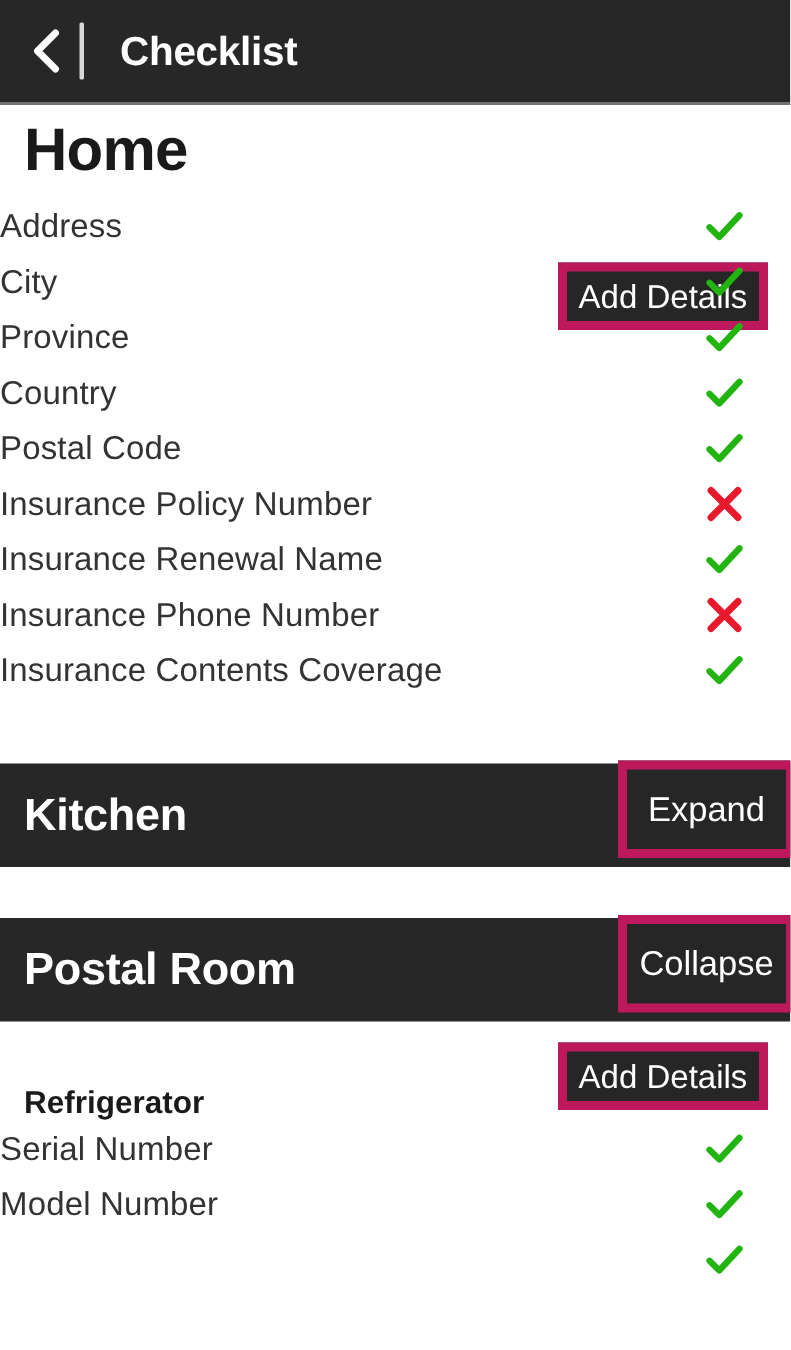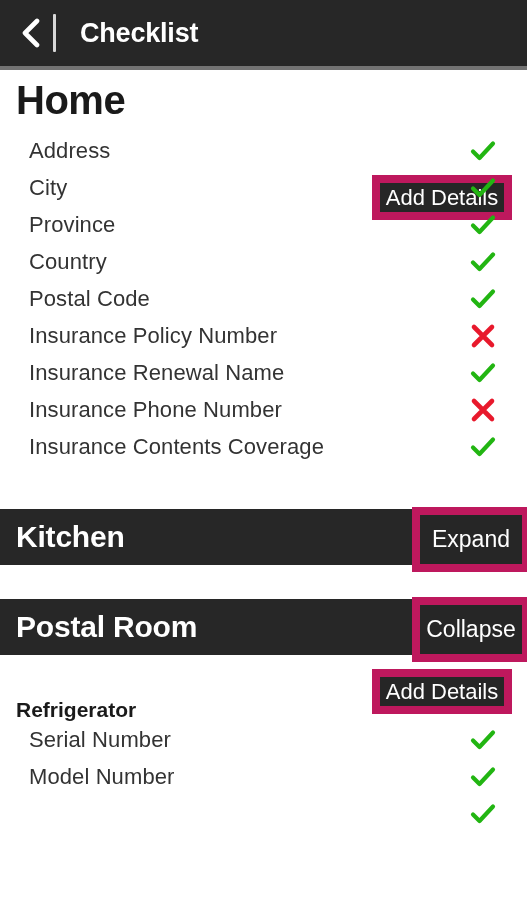--- a/index.html
+++ b/index.html
@@ -18,21 +18,21 @@
     height: 900px;
     background: #ffffff;
     overflow: hidden;
   }
 
   
   .appbar {
     position: relative;
     height: 70px;
     background: #272727;
-    border-bottom: 4px solid #737373;
+    border-bottom: 2px solid #737373;
     display: flex;
     align-items: center;
   }
   .back-btn {
     width: 36px;
     height: 44px;
     margin-left: 12px;
     display: flex;
     align-items: center;
     justify-content: center;
@@ -50,21 +50,21 @@
     margin-left: 24px;
     color: #ffffff;
     font-size: 27px;
     font-weight: bold;
     letter-spacing: -0.2px;
   }
 
   
   .dark-btn {
     background: #262626;
-    border: 8px solid #be185d;
+    border: 6px solid #be185d;
     color: #ffffff;
     font-size: 22px;
     font-family: "Liberation Sans", sans-serif;
     display: flex;
     align-items: center;
     justify-content: center;
     cursor: pointer;
     white-space: nowrap;
     line-height: 1;
   }
@@ -99,42 +99,41 @@
   }
 
   
   .check-row {
     position: relative;
     height: 37px;
     display: flex;
     align-items: center;
   }
   .check-label {
-    margin-left: 29px;
     font-size: 22px;
     color: #333333;
     letter-spacing: 0.1px;
   }
   .check-mark {
     position: absolute;
     right: 31px;
     top: 50%;
     transform: translateY(-50%);
     width: 26px;
     height: 26px;
     display: flex;
     align-items: center;
     justify-content: center;
   }
   .check-mark svg { display: block; }
 
   
   .section-bar {
     position: relative;
-    height: 56px;
+    height: 69px;
     background: #272727;
     display: flex;
     align-items: center;
   }
   .section-bar-title {
     margin-left: 16px;
     color: #ffffff;
     font-size: 30px;
     font-weight: bold;
     letter-spacing: -0.2px;

